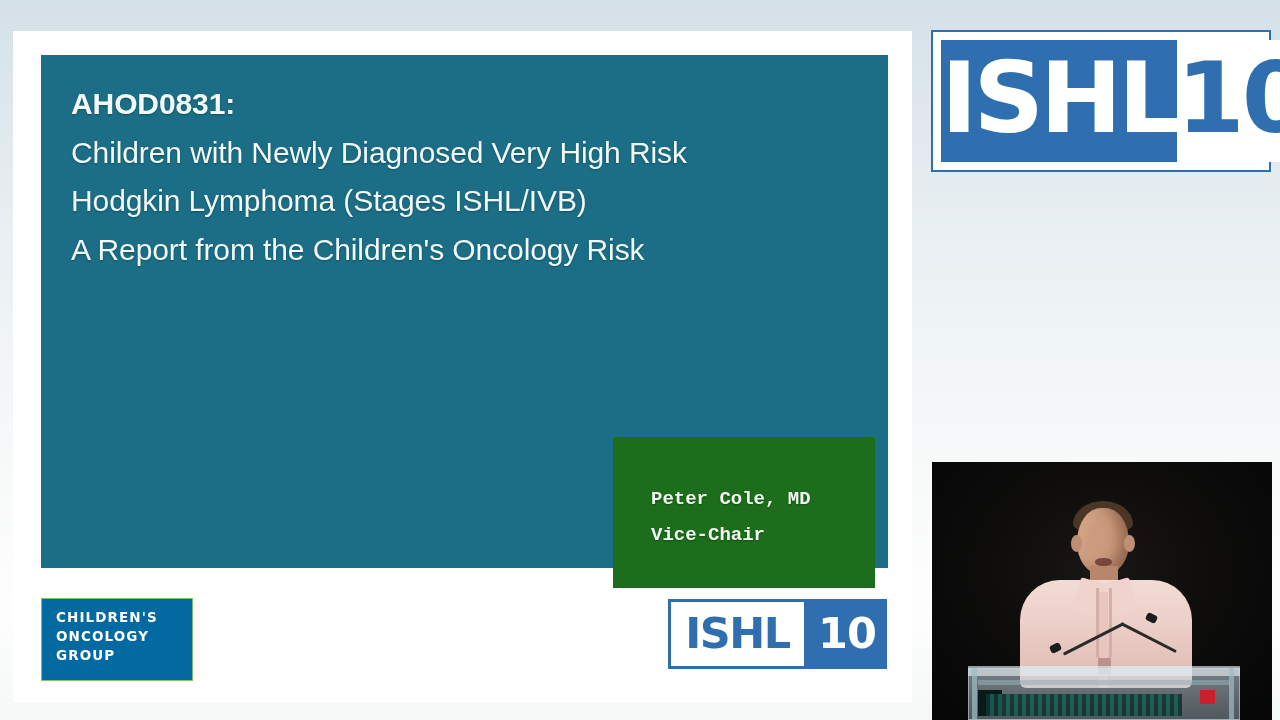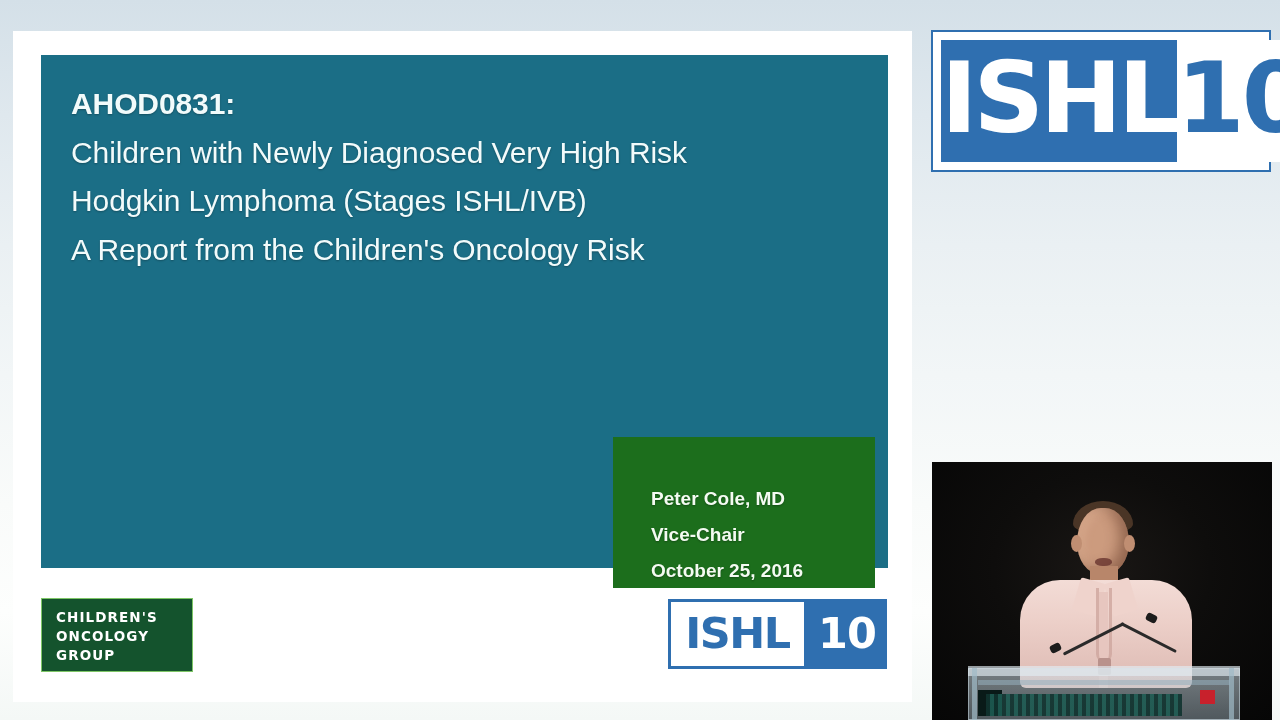--- a/index.html
+++ b/index.html
@@ -47,40 +47,41 @@
     text-shadow:0 1px 2px rgba(0,0,0,0.28);
   }
   .slide-line.bold { font-weight:bold; font-size:30px; }
 
   
   #presenter-box {
     position:absolute;
     left:572px; top:382px;
     width:262px; height:151px;
     background:#1c6e1c;
+    font-family:Liberation Mono, monospace;
   }
   #presenter-inner {
     position:absolute;
     left:38px; top:44px;
   }
   .presenter-line {
     color:#f4fbf2;
     font-size:19px;
     font-weight:bold;
     line-height:36px;
     white-space:nowrap;
     text-shadow:0 1px 2px rgba(0,0,0,0.30);
   }
 
   
   #cog-logo {
     position:absolute;
     left:28px; top:567px;
-    width:152px; height:74px;
-    background:#14532d;
+    width:152px; height:83px;
+    background:#0369a1;
     border:1px solid #7ec666;
   }
   #cog-logo-text {
     position:absolute;
     left:14px; top:9px;
   }
   .cog-line {
     color:#ffffff;
     font-size:13.5px;
     font-weight:bold;
@@ -349,21 +350,20 @@
       <div class="slide-line bold">AHOD0831:</div>
       <div class="slide-line">Children with Newly Diagnosed Very High Risk</div>
       <div class="slide-line">Hodgkin Lymphoma (Stages ISHL/IVB)</div>
       <div class="slide-line">A Report from the Children's Oncology Risk</div>
     </div>
 
     <div id="presenter-box">
       <div id="presenter-inner">
         <div class="presenter-line">Peter Cole, MD</div>
         <div class="presenter-line">Vice-Chair</div>
-        <div class="presenter-line">October 25, 2016</div>
       </div>
     </div>
 
   </div>
 
   <div id="cog-logo">
     <div id="cog-logo-text">
       <div class="cog-line">CHILDREN'S</div>
       <div class="cog-line">ONCOLOGY</div>
       <div class="cog-line">GROUP</div>

